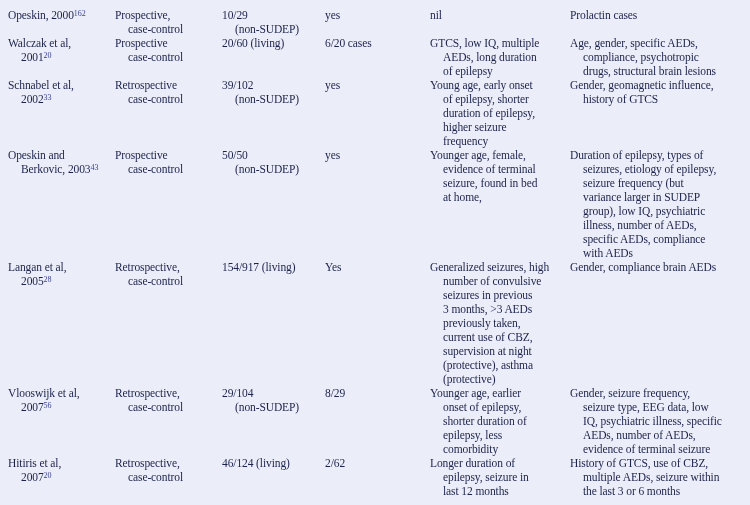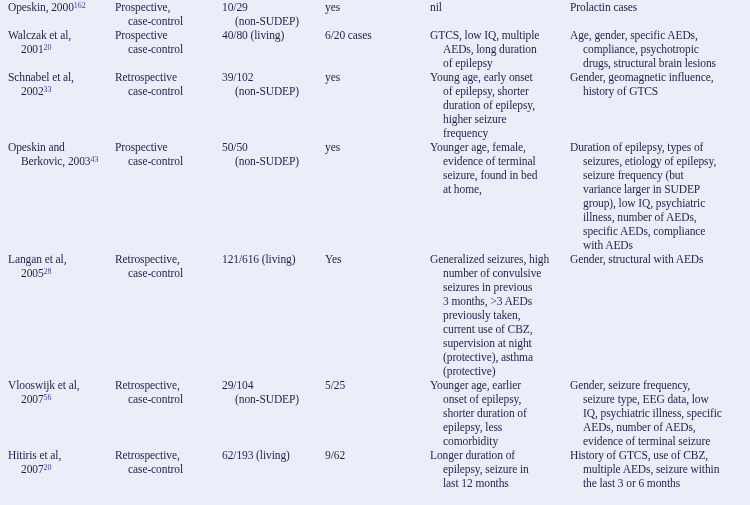--- a/index.html
+++ b/index.html
@@ -12,20 +12,21 @@
     background: #ebeef8;
     overflow: hidden;
     font-family: "Liberation Serif", "DejaVu Serif", serif;
     color: #1d224c;
   }
   .page {
     position: relative;
     width: 750px;
     height: 505px;
     box-sizing: border-box;
+    padding-top: 8px;
   }
   table.studies {
     border-collapse: collapse;
     table-layout: fixed;
     width: 750px;
   }
   col.c1 { width: 115px; }
   col.c2 { width: 107px; }
   col.c3 { width: 103px; }
   col.c4 { width: 105px; }
@@ -86,21 +87,21 @@
           </td>
         </tr>
         <tr>
           <td class="first">
             <div class="cell">Walczak et al,<br>2001<sup class="ref">20</sup></div>
           </td>
           <td>
             <div class="cell">Prospective<br>case-control</div>
           </td>
           <td>
-            <div class="cell">40/80 (living)</div>
+            <div class="cell">20/60 (living)</div>
           </td>
           <td>
             <div class="cell">6/20 cases</div>
           </td>
           <td>
             <div class="cell">GTCS, low IQ, multiple<br>AEDs, long duration<br>of epilepsy</div>
           </td>
           <td>
             <div class="cell">Age, gender, specific AEDs,<br>compliance, psychotropic<br>drugs, structural brain lesions</div>
           </td>
@@ -146,64 +147,64 @@
           </td>
         </tr>
         <tr>
           <td class="first">
             <div class="cell">Langan et al,<br>2005<sup class="ref">28</sup></div>
           </td>
           <td>
             <div class="cell">Retrospective,<br>case-control</div>
           </td>
           <td>
-            <div class="cell">121/616 (living)</div>
+            <div class="cell">154/917 (living)</div>
           </td>
           <td>
             <div class="cell">Yes</div>
           </td>
           <td>
             <div class="cell">Generalized seizures, high<br>number of convulsive<br>seizures in previous<br>3 months, &gt;3 AEDs<br>previously taken,<br>current use of CBZ,<br>supervision at night<br>(protective), asthma<br>(protective)</div>
           </td>
           <td>
-            <div class="cell">Gender, structural with AEDs</div>
+            <div class="cell">Gender, compliance brain AEDs</div>
           </td>
         </tr>
         <tr>
           <td class="first">
             <div class="cell">Vlooswijk et al,<br>2007<sup class="ref">56</sup></div>
           </td>
           <td>
             <div class="cell">Retrospective,<br>case-control</div>
           </td>
           <td>
             <div class="cell">29/104<br>(non-SUDEP)</div>
           </td>
           <td>
-            <div class="cell">5/25</div>
+            <div class="cell">8/29</div>
           </td>
           <td>
             <div class="cell">Younger age, earlier<br>onset of epilepsy,<br>shorter duration of<br>epilepsy, less<br>comorbidity</div>
           </td>
           <td>
             <div class="cell">Gender, seizure frequency,<br>seizure type, EEG data, low<br>IQ, psychiatric illness, specific<br>AEDs, number of AEDs,<br>evidence of terminal seizure</div>
           </td>
         </tr>
         <tr>
           <td class="first">
             <div class="cell">Hitiris et al,<br>2007<sup class="ref">20</sup></div>
           </td>
           <td>
             <div class="cell">Retrospective,<br>case-control</div>
           </td>
           <td>
-            <div class="cell">62/193 (living)</div>
-          </td>
-          <td>
-            <div class="cell">9/62</div>
+            <div class="cell">46/124 (living)</div>
+          </td>
+          <td>
+            <div class="cell">2/62</div>
           </td>
           <td>
             <div class="cell">Longer duration of<br>epilepsy, seizure in<br>last 12 months</div>
           </td>
           <td>
             <div class="cell">History of GTCS, use of CBZ,<br>multiple AEDs, seizure within<br>the last 3 or 6 months</div>
           </td>
         </tr>
       </tbody>
   </table>

